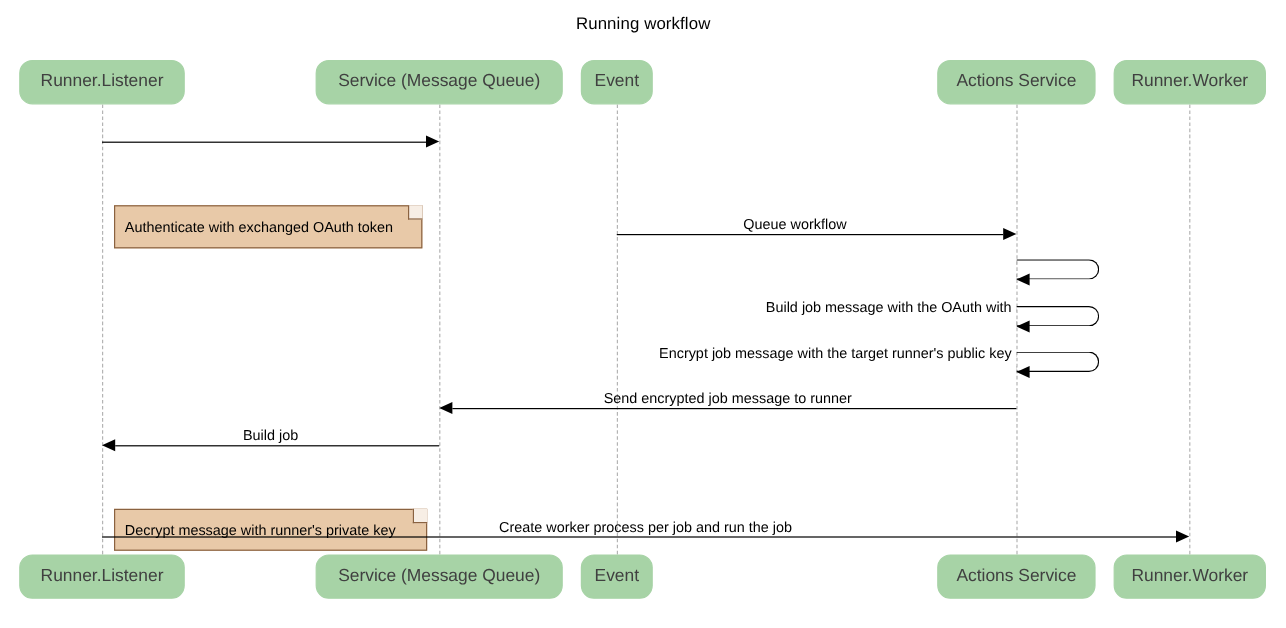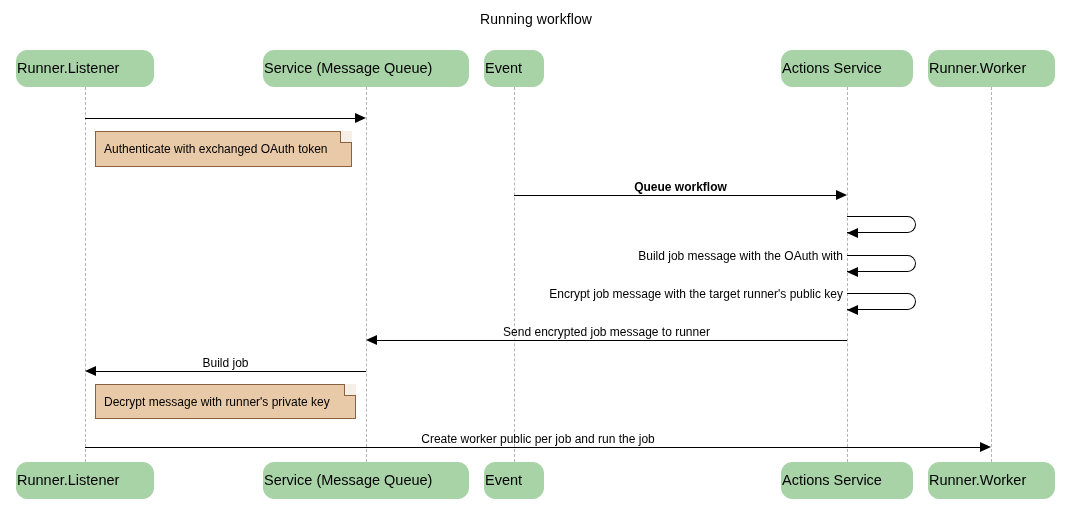--- a/index.html
+++ b/index.html
@@ -27,23 +27,23 @@
     letter-spacing: 0.1px;
   }
   .participant {
     position: absolute;
     box-sizing: border-box;
     background: #a7d3a6;
     border: 1px solid #a7d3a6;
     border-radius: 11px;
     height: 37px;
     line-height: 35px;
-    text-align: left;
+    text-align: center;
     font-size: 14.5px;
-    color: #000000;
+    color: #404040;
     white-space: nowrap;
     overflow: hidden;
   }
   .lifeline {
     position: absolute;
     width: 0;
     border-left: 1px dashed #b4b4b4;
   }
   .msg-line {
     position: absolute;
@@ -72,20 +72,21 @@
   }
   .note {
     position: absolute;
     box-sizing: border-box;
     background: #e8c9a8;
     border: 1px solid #8a6240;
     font-size: 12px;
     color: #000000;
     white-space: nowrap;
     overflow: visible;
+    margin-top: 40px;
   }
   .note .note-text {
     display: block;
     padding: 0 8px;
     line-height: 34px;
   }
   .note .fold {
     position: absolute;
     top: -1px;
     right: -1px;
@@ -151,21 +152,21 @@
   </div>
 
   <div class="msg-line" style="left:85px; top:118px; width:270px;"></div>
   <div class="arrow-head right" style="left:355px; top:113px;"></div>
 
   <div class="note" style="left:95px; top:131px; width:257px; height:36px;">
     <span class="note-text">Authenticate with exchanged OAuth token</span>
     <span class="fold"></span>
   </div>
 
-  <div class="msg-label" style="left:514px; top:180px; width:333px;font-weight:bold;">Queue workflow</div>
+  <div class="msg-label" style="left:496px; top:180px; width:333px;">Queue workflow</div>
   <div class="msg-line" style="left:514px; top:195px; width:322px;"></div>
   <div class="arrow-head right" style="left:836px; top:190px;"></div>
 
   <div class="selfloop" style="left:847px; top:216px; width:69px; height:17px;"></div>
   <div class="arrow-head left" style="left:847px; top:228px;"></div>
 
   <div class="msg-label" style="left:547px; top:249px; width:296px; text-align:right;">Build job message with the OAuth with</div>
   <div class="selfloop" style="left:847px; top:255px; width:69px; height:17px;"></div>
   <div class="arrow-head left" style="left:847px; top:267px;"></div>
 
@@ -179,17 +180,17 @@
 
   <div class="msg-label" style="left:85px; top:356px; width:281px;">Build job</div>
   <div class="msg-line" style="left:96px; top:371px; width:270px;"></div>
   <div class="arrow-head left" style="left:85px; top:366px;"></div>
 
   <div class="note" style="left:95px; top:384px; width:261px; height:35px;">
     <span class="note-text">Decrypt message with runner's private key</span>
     <span class="fold"></span>
   </div>
 
-  <div class="msg-label" style="left:85px; top:432px; width:906px;">Create worker public per job and run the job</div>
+  <div class="msg-label" style="left:85px; top:432px; width:906px;">Create worker process per job and run the job</div>
   <div class="msg-line" style="left:85px; top:447px; width:895px;"></div>
   <div class="arrow-head right" style="left:980px; top:442px;"></div>
 
 </div>
 
 </body></html>

